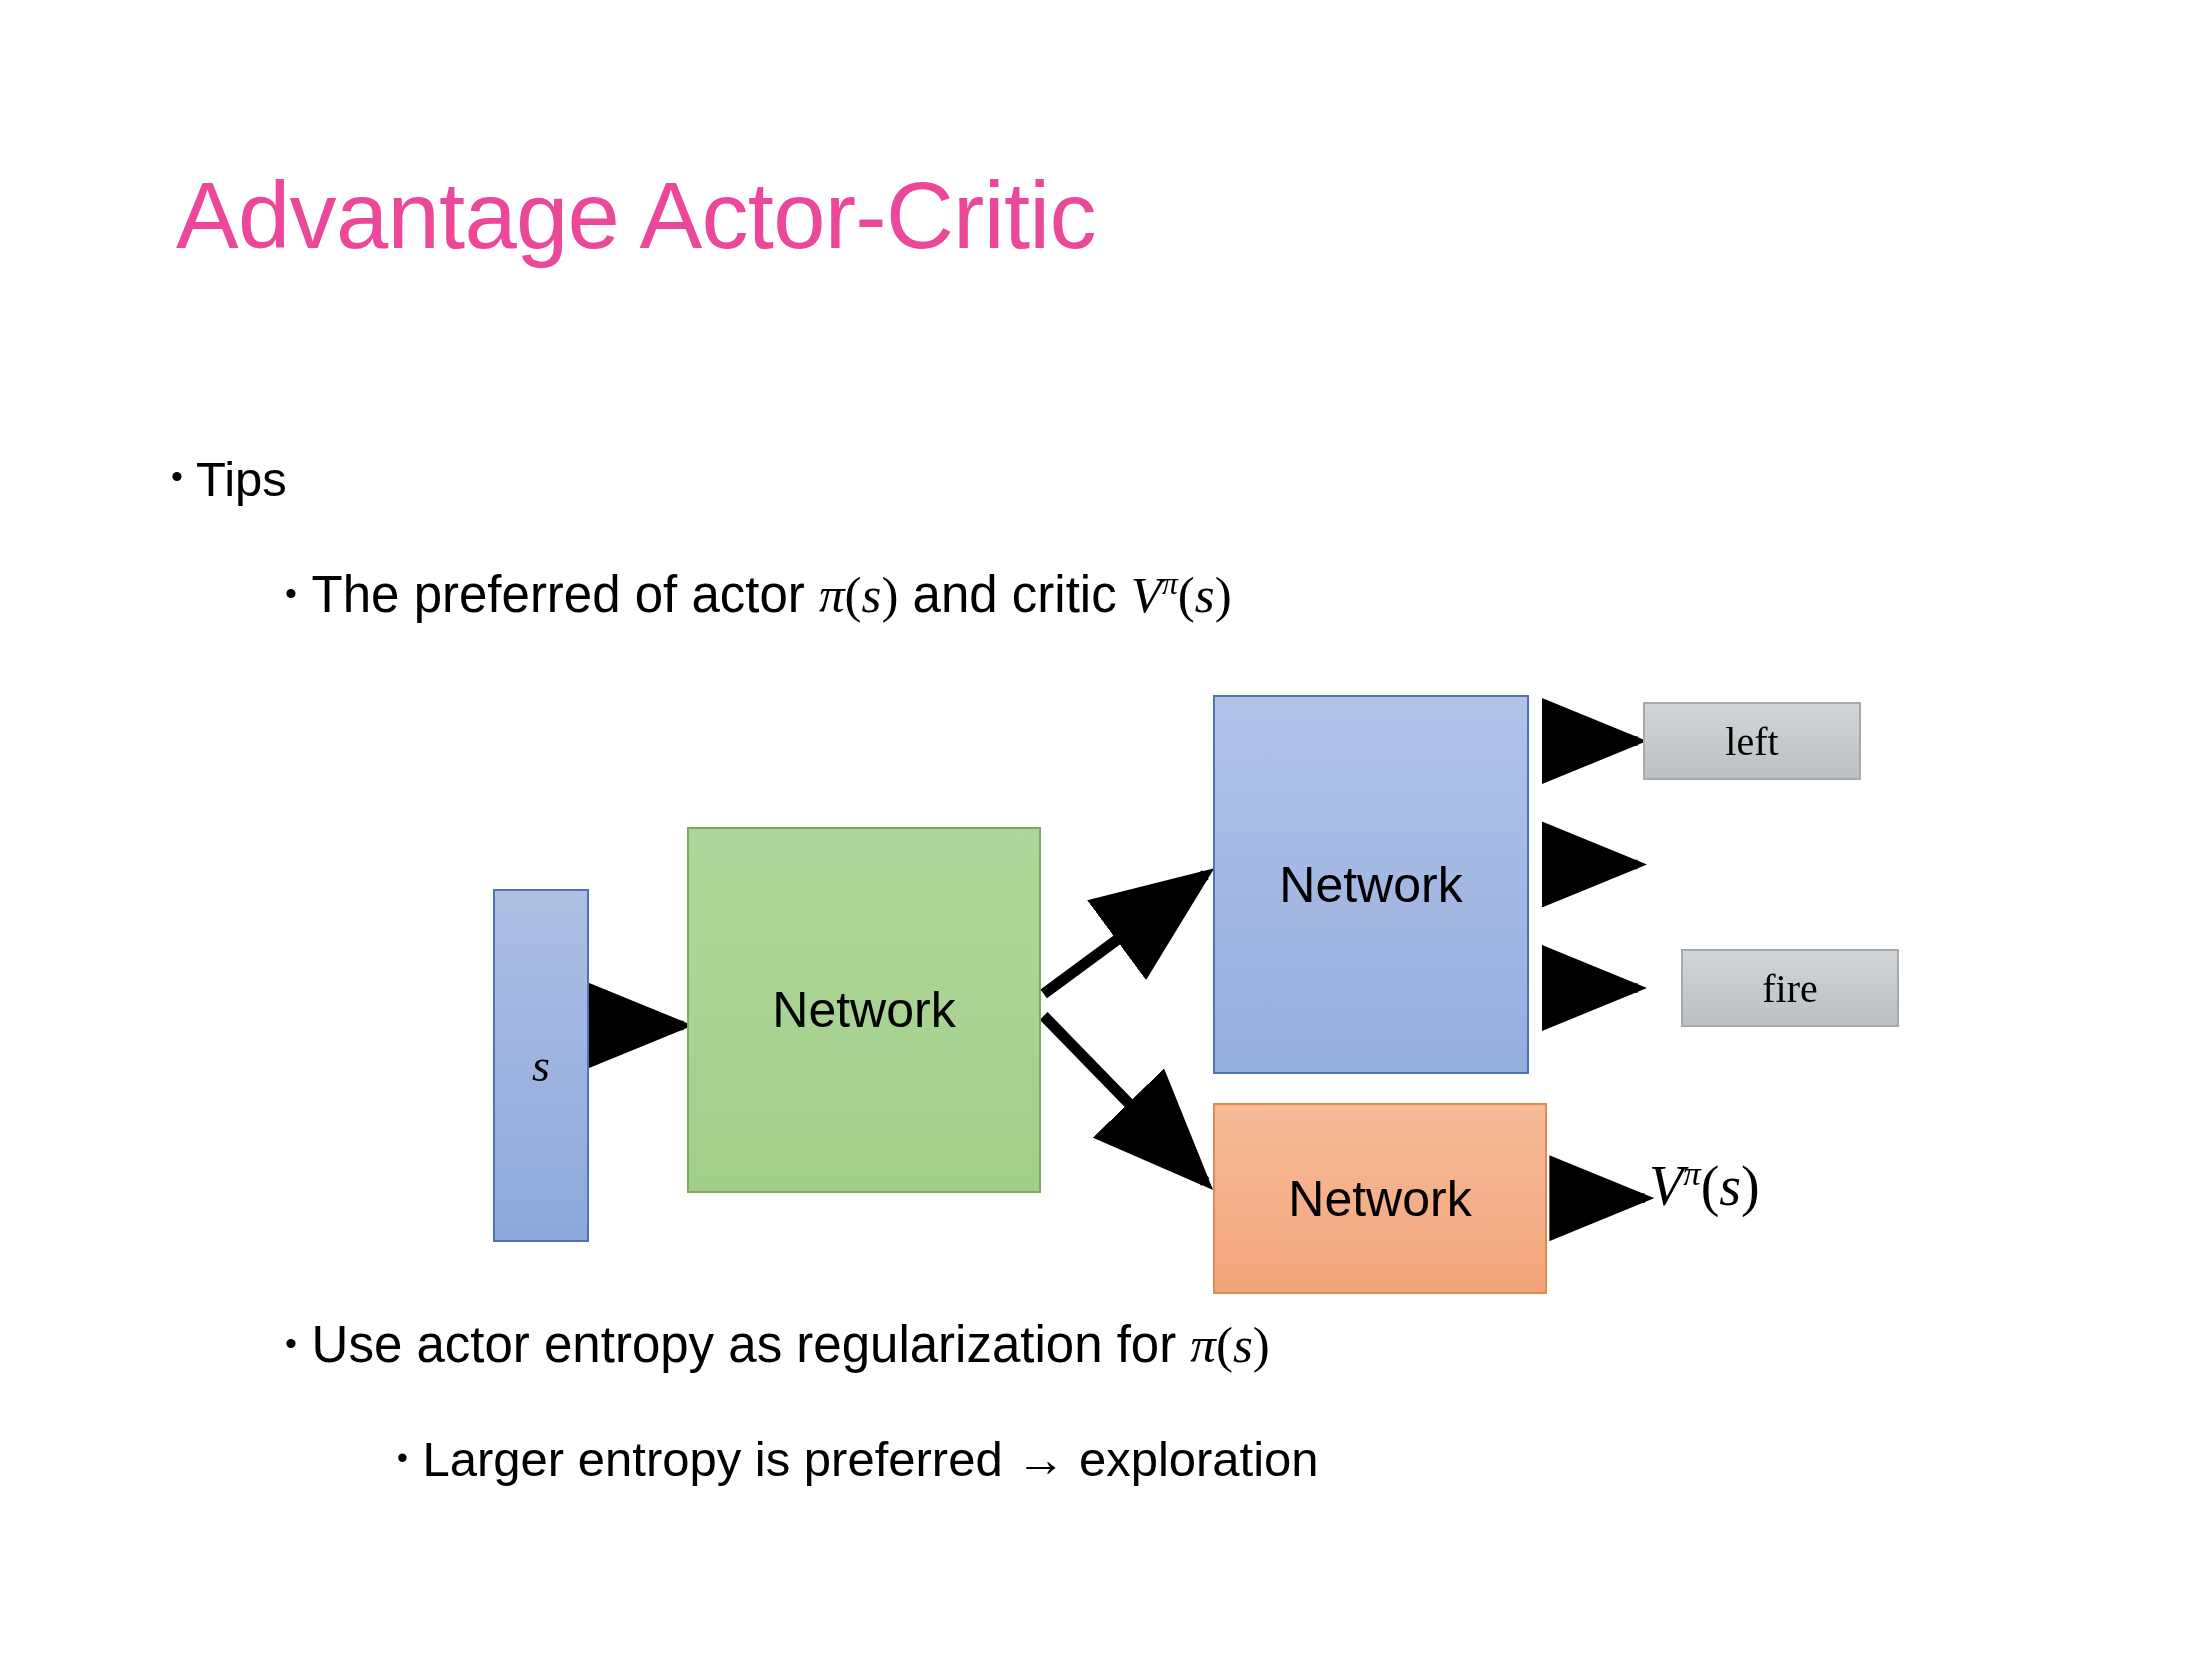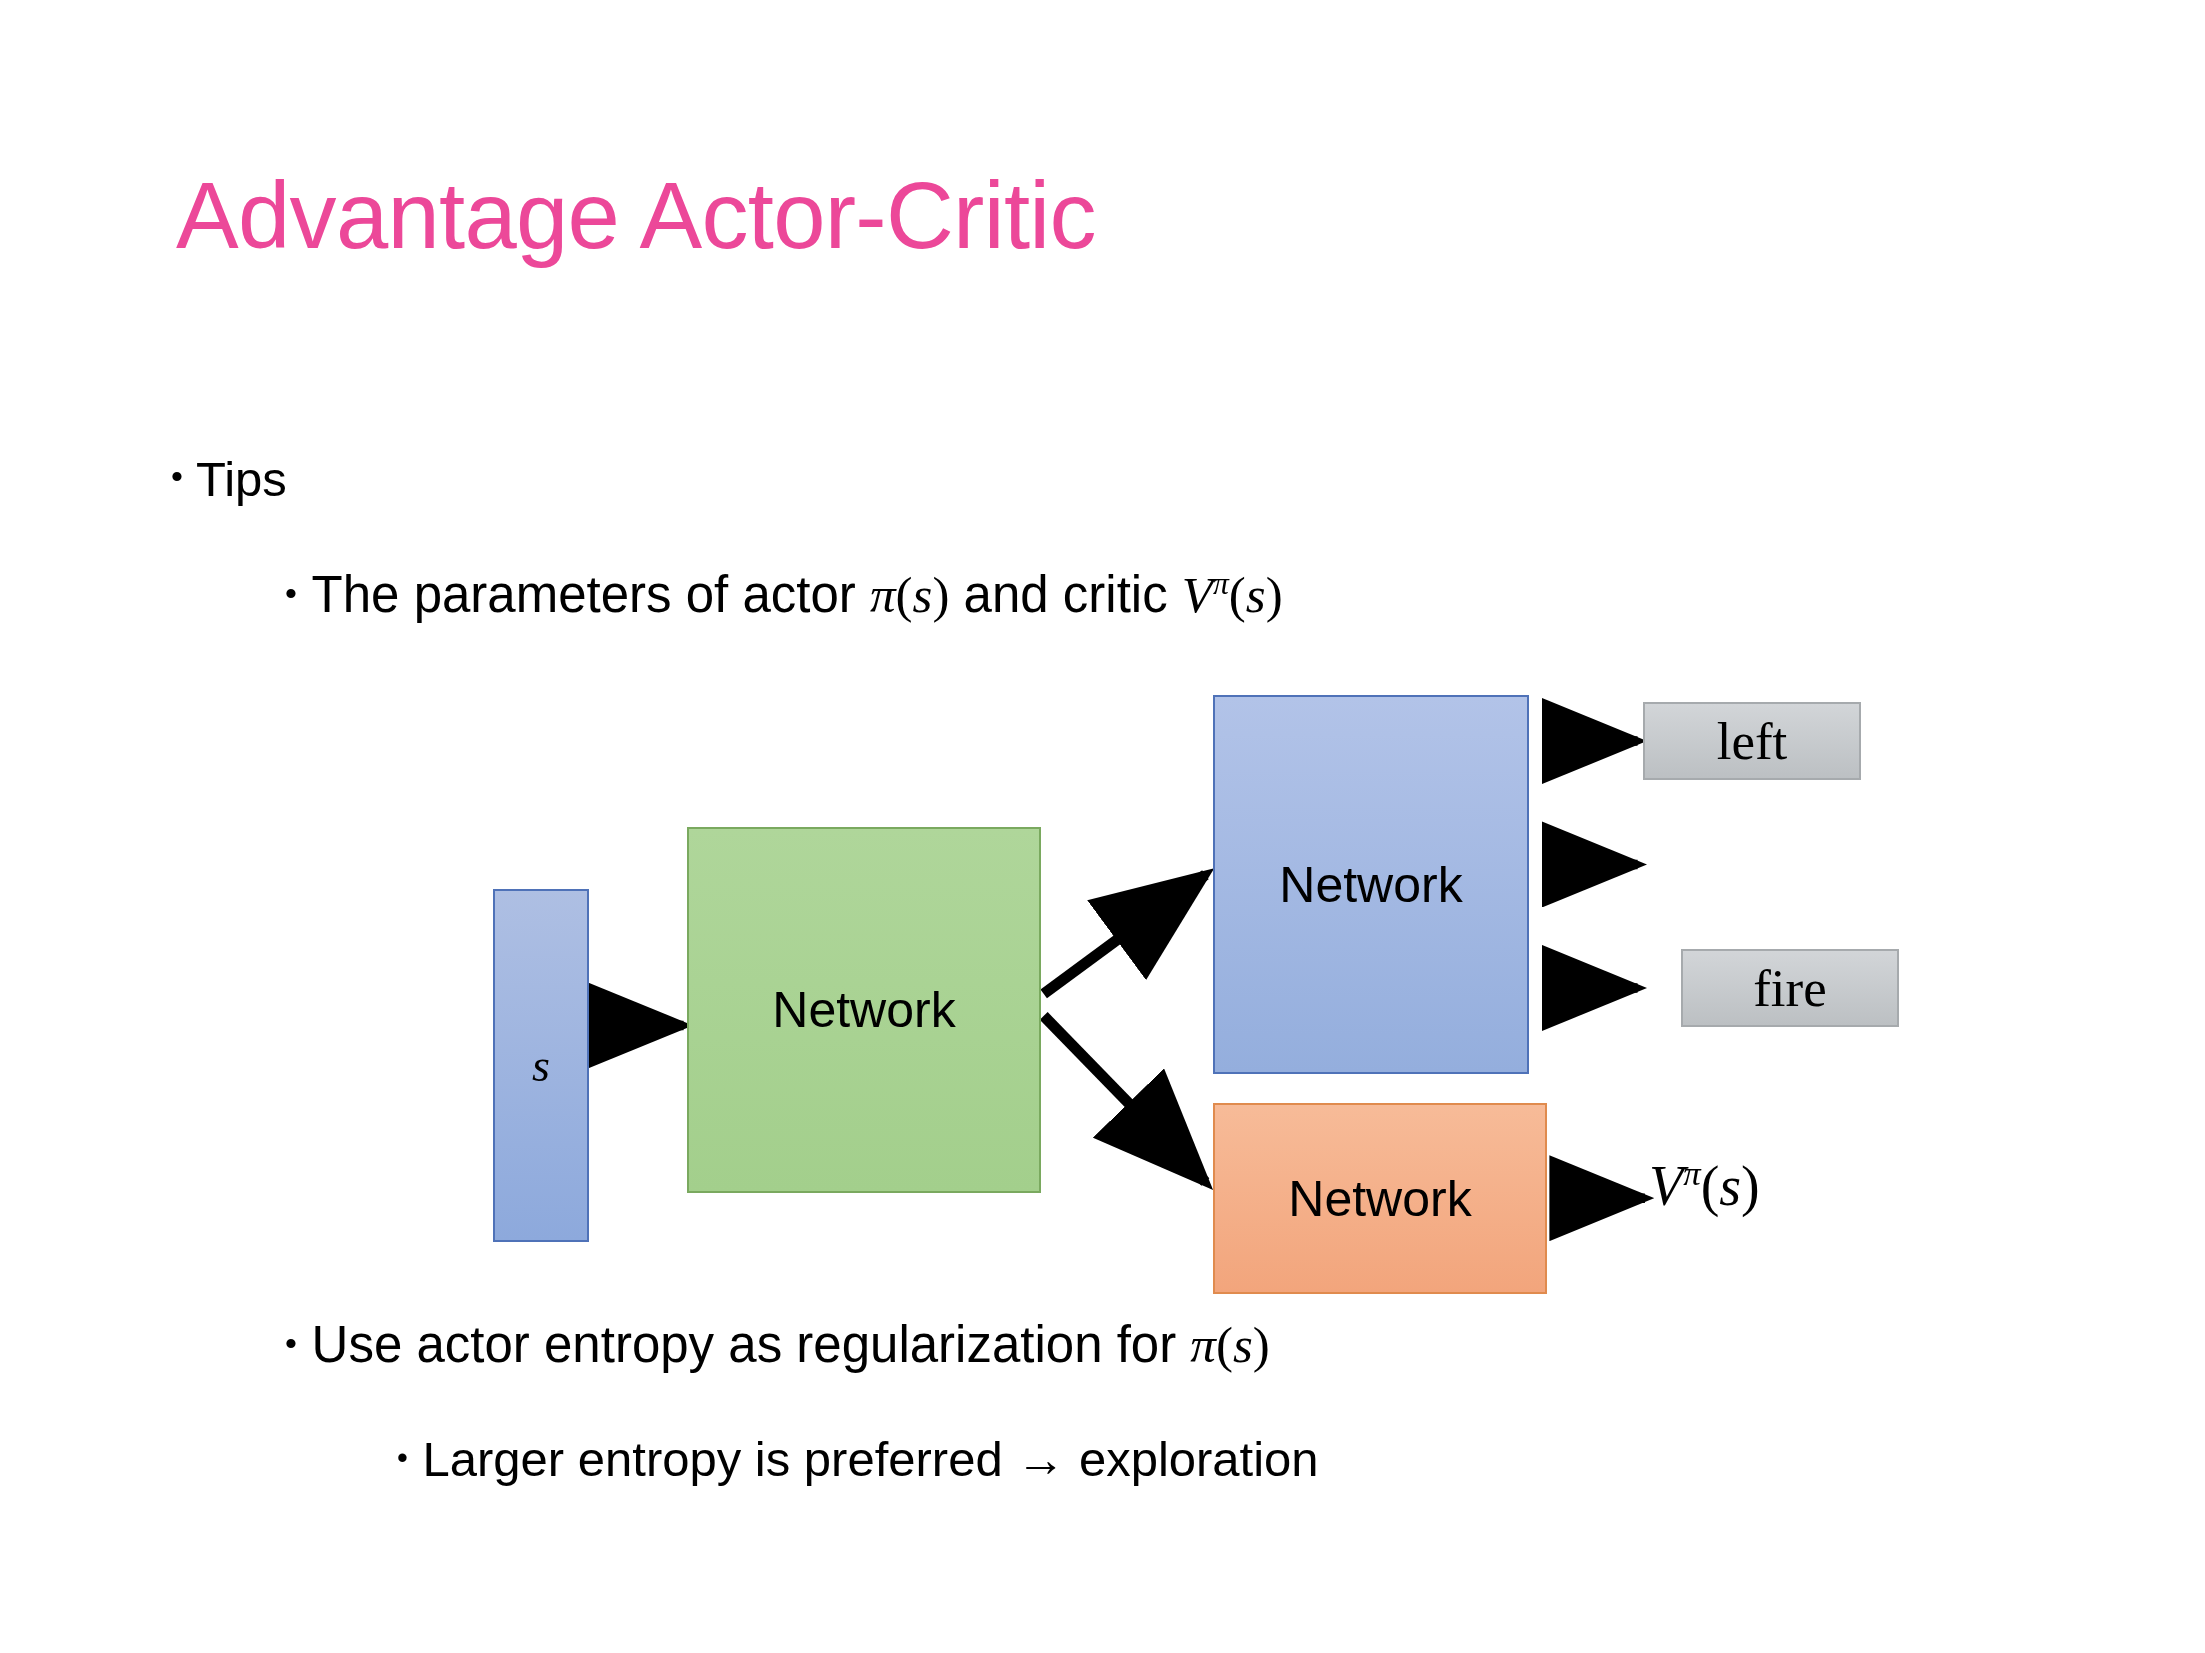--- a/index.html
+++ b/index.html
@@ -146,21 +146,21 @@
     box-sizing: border-box;
     left: 1643px;
     width: 218px;
     height: 78px;
     background: linear-gradient(180deg, #d2d5d8 0%, #bcc0c3 100%);
     border: 2.2px solid #a6aaad;
     display: flex;
     align-items: center;
     justify-content: center;
     font-family: "Liberation Serif", "DejaVu Serif", serif;
-    font-size: 53px;
+    font-size: 40px;
     color: #000000;
   }
   #action-left  { top: 702px;  }
   #action-right { top: 826px; }
   #action-fire  { top: 949px; margin-left: 38px; }
 
   #value-out {
     position: absolute;
     left: 1649px;
     top: 1154px;
@@ -173,21 +173,21 @@
 <div id="slide-title">Advantage Actor-Critic</div>
 
 <div class="bullet" id="bullet-tips">
   <span class="dot">•</span>
   <span class="btext">Tips</span>
 </div>
 
 <div class="bullet" id="bullet-params">
   <span class="dot">•</span>
   <span class="btext">
-    <span>The parameters of actor </span><span class="math"><span>π</span><span class="up">(</span><span>s</span><span class="up">)</span></span><span> and critic </span><span class="math"><span>V</span><sup>π</sup><span class="up">(</span><span>s</span><span class="up">)</span></span>
+    <span>The preferred of actor </span><span class="math"><span>π</span><span class="up">(</span><span>s</span><span class="up">)</span></span><span> and critic </span><span class="math"><span>V</span><sup>π</sup><span class="up">(</span><span>s</span><span class="up">)</span></span>
     <br>
   </span>
 </div>
 
 <div id="diagram">
 
   <svg width="2205" height="1654" style="position:absolute;left:0;top:0;" viewBox="0 0 3000 2250">
     <defs>
       <marker id="ah" markerWidth="11" markerHeight="9" refX="10" refY="4.5" orient="auto" markerUnits="strokeWidth">
         <path d="M0,0 L11,4.5 L0,9 z" fill="#000000"></path>

